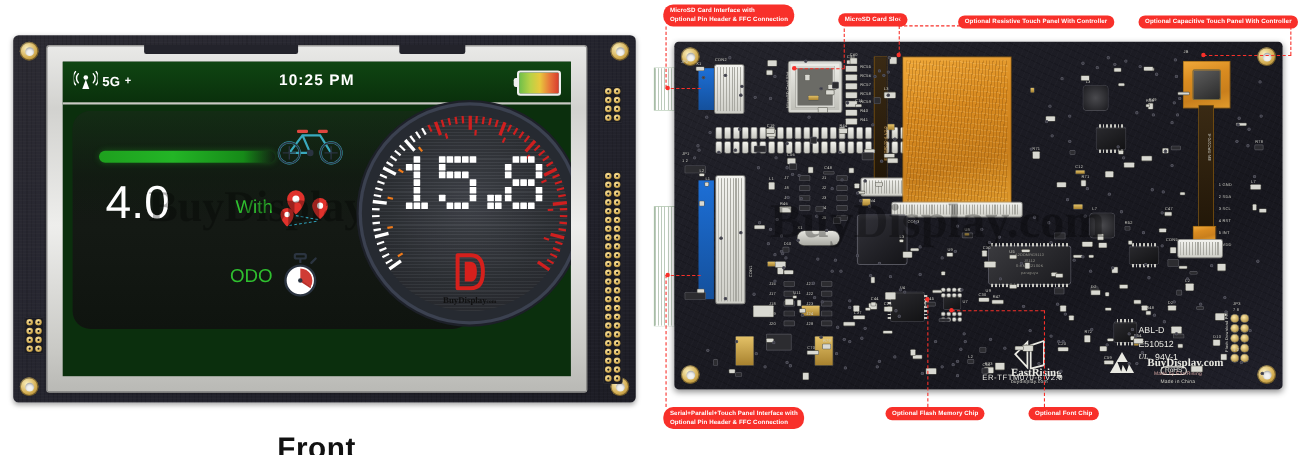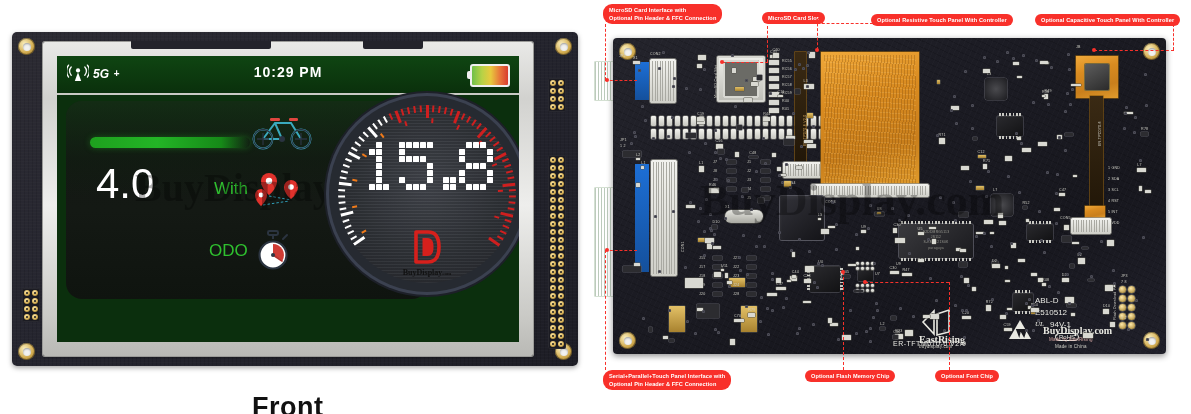--- a/index.html
+++ b/index.html
@@ -29,21 +29,21 @@
   .bezel-tab{position:absolute;height:8px;background:#23232b;border-radius:0 0 2px 2px;top:-1px;}
   .bezel-tab.a{left:88px;width:140px;} .bezel-tab.b{left:320px;width:60px;}
 
   .screen{position:absolute;left:14px;top:14px;width:462px;height:286px;
     background:#0b2f0d;overflow:hidden;}
 
   
   .statusbar{position:absolute;left:0;top:0;width:100%;height:37px;
     background:linear-gradient(180deg,#0f4512 0%,#0a300c 100%);
     border-bottom:2px solid #c9c9c4;}
-  .sig{position:absolute;left:10px;top:8px;display:flex;align-items:center;gap:4px;color:#fff;font-style:italic;}
+  .sig{position:absolute;left:10px;top:8px;display:flex;align-items:center;gap:4px;color:#fff;}
   .sig svg{display:block;}
   .sig .g5{font-size:12px;font-weight:bold;letter-spacing:.2px;}
   .sig .plus{font-size:10px;vertical-align:super;font-weight:bold;}
   .clock{position:absolute;left:0;top:8px;width:100%;text-align:center;color:#fff;
     font-size:14px;font-weight:bold;letter-spacing:1px;}
   .batt{position:absolute;right:9px;top:8px;width:36px;height:19px;
     border:2px solid #efefef;border-radius:3px;
     background:linear-gradient(90deg,#6fbf4a 0%,#b8d246 28%,#e8c93d 52%,#e87a3a 76%,#d93c2e 100%);}
   .batt::after{content:"";position:absolute;left:-5px;top:5px;width:3px;height:8px;
     background:#efefef;border-radius:2px 0 0 2px;}
@@ -280,21 +280,21 @@
                   <path d="M1.6 1.1 C-1.1 4.4 -1.1 9.8 1.6 13.1"></path>
                   <path d="M17.8 3.0 C20.0 5.2 20.0 9.0 17.8 11.2"></path>
                   <path d="M20.4 1.1 C23.1 4.4 23.1 9.8 20.4 13.1"></path>
                 </g>
                 <circle cx="11" cy="6.4" r="2.1" fill="#ffffff"></circle>
                 <path d="M11 8.2 L14.2 17 L7.8 17 Z" fill="#ffffff"></path>
               </svg>
               <span class="g5">5G</span>
                 <span class="plus">+</span>
             </div>
-            <div class="clock">10:29 PM</div>
+            <div class="clock">10:25 PM</div>
             <div class="batt"></div>
           </div>
 
           <div class="card">
             <div class="card-sheen"></div>
             <div class="progress-track"></div>
 
             <div class="bignum n1">4.0</div>
             <div class="lbl l1">With</div>
             <div class="lbl l2">ODO</div>

